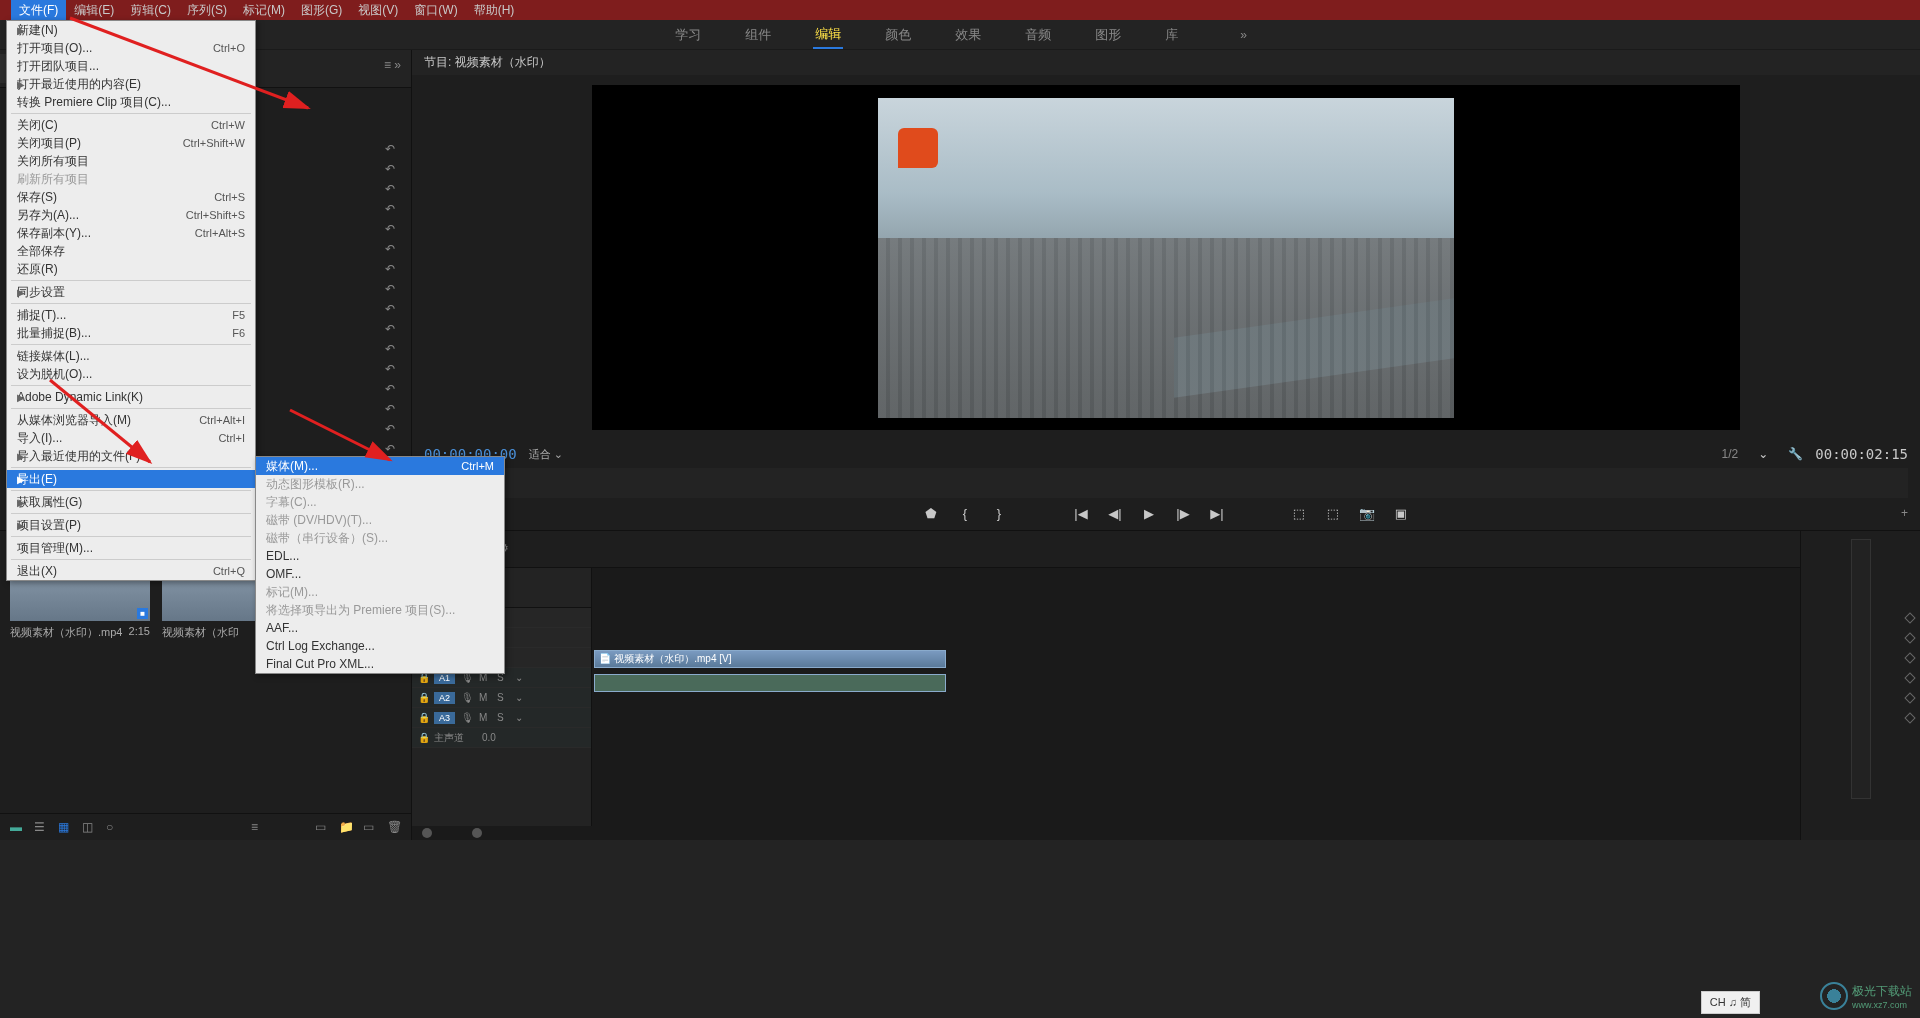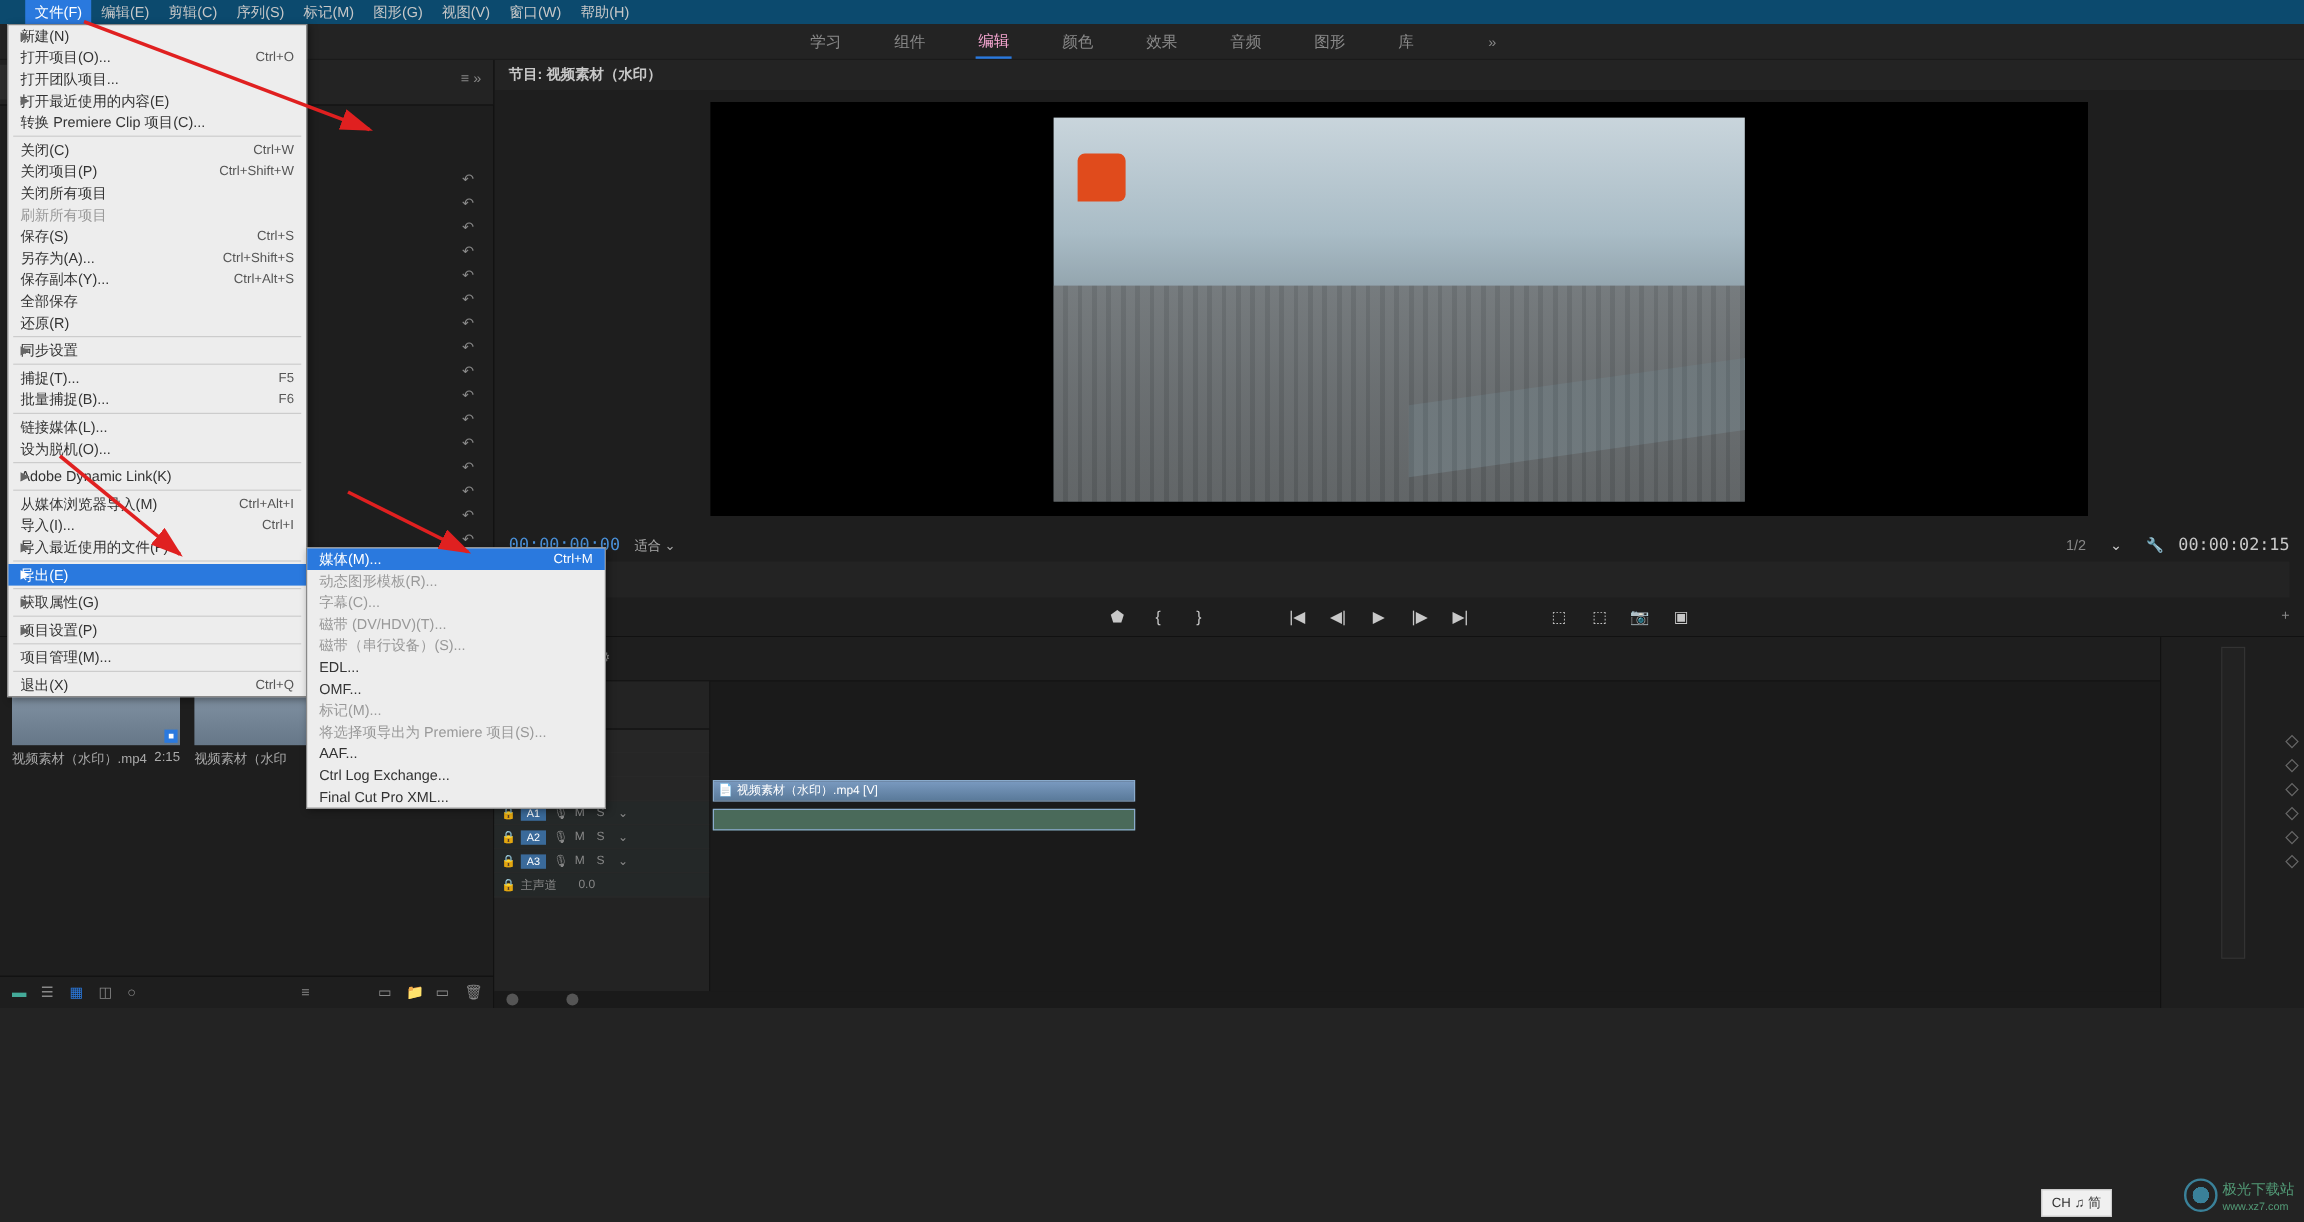--- a/index.html
+++ b/index.html
@@ -1,61 +1,61 @@
 <!DOCTYPE html>
 <html><head>
   <meta charset="utf-8">
   <style>
     * { margin: 0; padding: 0; box-sizing: border-box; font-family: "Microsoft YaHei", Arial, sans-serif; }
     body { background: #232323; color: #c8c8c8; font-size: 12px; overflow: hidden; width: 1920px; height: 1018px; position: relative; }
     
     
-    .menubar { height: 20px; background: #0c4a6e; display: flex; padding: 0 21px; }
+    .menubar { height: 20px; background: #7f1d1d; display: flex; padding: 0 11px; }
     .menubar-item { padding: 2px 8px; font-size: 12px; color: #c8c8c8; cursor: default; }
     .menubar-item.active { background: #2a79de; color: #fff; }
     
     
     .dropdown { position: absolute; background: #ededed; border: 1px solid #888; box-shadow: 2px 2px 6px rgba(0,0,0,0.4); z-index: 1000; min-width: 240px; }
     .dropdown-item { display: flex; justify-content: space-between; align-items: center; padding: 2px 10px; font-size: 12px; color: #333; cursor: default; height: 18px; }
     .dropdown-item.highlighted { background: #2a79de; color: #fff; }
     .dropdown-item.disabled { color: #999; }
     .dropdown-sep { height: 1px; background: #ccc; margin: 2px 4px; }
     .dropdown-item .arrow { font-size: 10px; color: #666; }
     .dropdown-item.highlighted .arrow { color: #fff; }
     .dropdown-shortcut { color: #555; font-size: 11px; }
     .dropdown-item.highlighted .dropdown-shortcut { color: #fff; }
     
     .file-menu { top: 20px; left: 6px; width: 250px; }
     .export-submenu { top: 456px; left: 255px; width: 250px; }
     
     
     .workspace-bar { height: 30px; background: #232323; display: flex; align-items: center; justify-content: center; gap: 40px; border-bottom: 1px solid #1a1a1a; }
     .workspace-tab { font-size: 13px; color: #888; padding: 4px 2px; }
-    .workspace-tab.active { color: #f9a8d4; border-bottom: 2px solid #2a79de; }
+    .workspace-tab.active { color: #fde047; border-bottom: 2px solid #2a79de; }
     .workspace-more { color: #888; margin-left: 20px; }
     
     
     .main { display: flex; height: 480px; }
     .left-panel { width: 412px; background: #1e1e1e; border-right: 1px solid #111; position: relative; }
     .right-panel { flex: 1; background: #1e1e1e; display: flex; flex-direction: column; }
     
     .panel-tab { background: #2d2d2d; padding: 6px 12px; font-size: 12px; color: #c8c8c8; display: inline-block; }
     .panel-header { background: #232323; padding: 4px 0; border-bottom: 1px solid #111; }
     
     
     .source-area { padding: 8px; }
     .source-tabs { display: flex; gap: 4px; margin-bottom: 4px; }
     .source-clip-tab { background: #2a79de; color: #fff; padding: 3px 10px; font-size: 11px; }
     
     .source-list { margin-top: 10px; }
     .list-row { display: flex; align-items: center; padding: 3px 0; height: 20px; }
     .list-row .undo-icon { margin-left: auto; color: #888; font-size: 12px; padding-right: 8px; }
     
     
-    .program-header { padding: 4px 12px; font-size: 12px; background: #232323; font-weight: bold; }
+    .program-header { padding: 4px 12px; font-size: 12px; background: #232323; }
     .program-viewer { flex: 1; display: flex; align-items: center; justify-content: center; background: #000; margin: 10px 180px; position: relative; height: 320px; }
     .video-frame { width: 576px; height: 320px; background: linear-gradient(180deg, #c9d5dc 0%, #a9bcc6 30%, #8a9ba4 50%, #6e7d85 70%, #4d5a60 100%); position: relative; }
     .watermark { position: absolute; top: 30px; left: 20px; width: 40px; height: 40px; background: #e04b1c; border-radius: 6px 6px 6px 0; }
     .city-blocks { position: absolute; bottom: 0; left: 0; right: 0; height: 180px; background: repeating-linear-gradient(90deg, #6a6a6a 0, #6a6a6a 8px, #5a5a5a 8px, #5a5a5a 12px); opacity: 0.7; }
     .river { position: absolute; bottom: 40px; right: 0; width: 280px; height: 60px; background: #7a9aa8; transform: skewY(-8deg); }
     
     .program-controls { display: flex; align-items: center; padding: 6px 12px; gap: 12px; }
     .timecode { color: #4a90d9; font-family: monospace; font-size: 14px; }
     .timecode-right { color: #c8c8c8; font-family: monospace; font-size: 14px; margin-left: auto; }
     .fit-dropdown { color: #aaa; font-size: 11px; }

